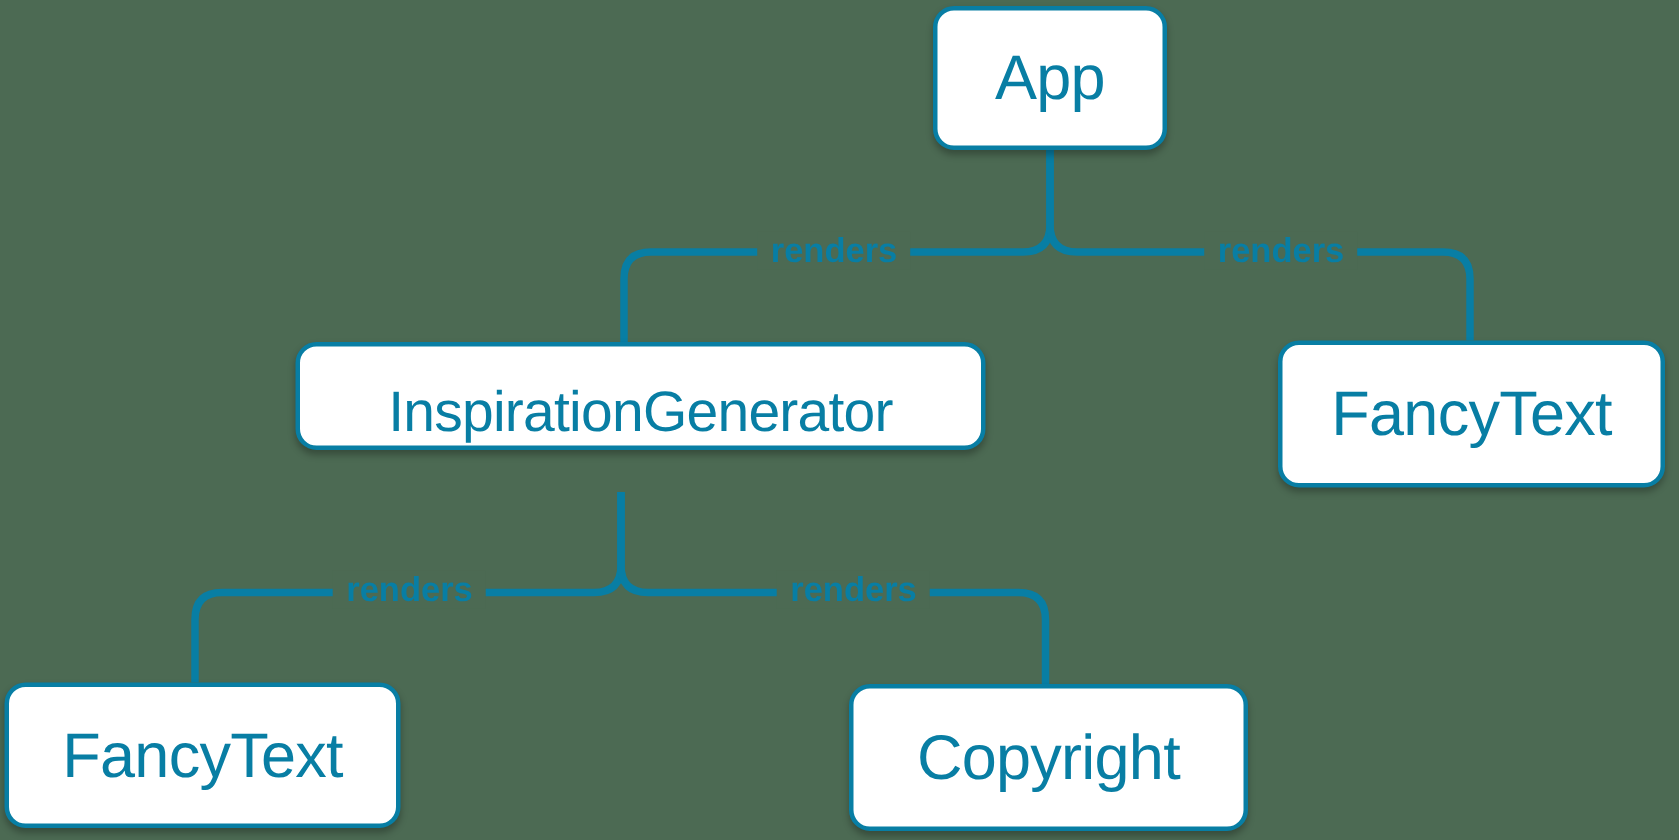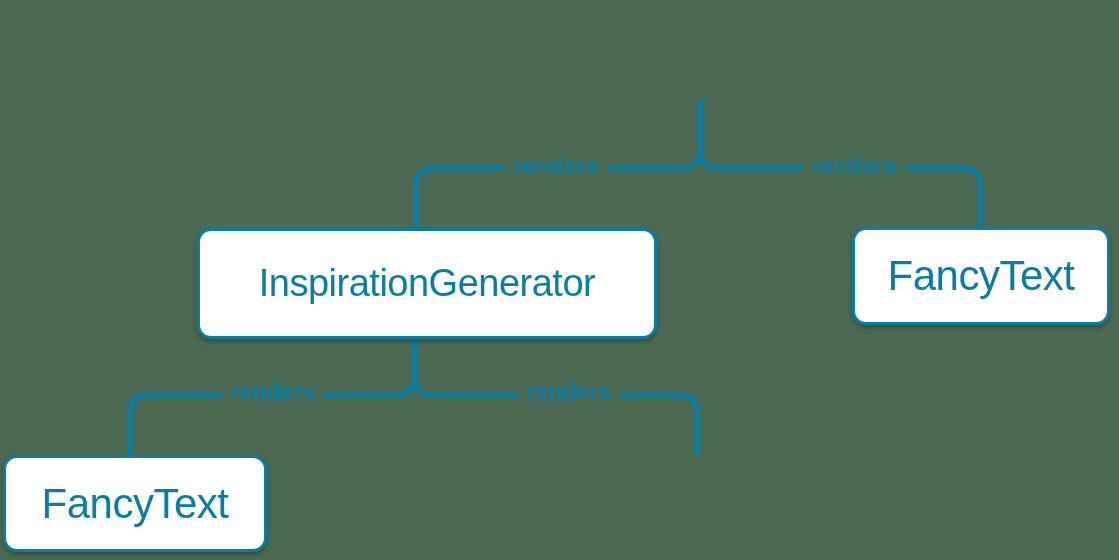--- a/index.html
+++ b/index.html
@@ -54,33 +54,39 @@
 
 <div class="stage">
 
   <svg class="edges" viewBox="0 0 1119 560" aria-hidden="true">
     <path d="M 700 100 L 700 150 Q 700 168 682 168 L 434 168 Q 416 168 416 186 L 416 228"></path>
     <path d="M 700 100 L 700 150 Q 700 168 718 168 L 962 168 Q 980 168 980 186 L 980 227"></path>
     <path d="M 414 328 L 414 377 Q 414 395 396 395 L 148 395 Q 130 395 130 413 L 130 455"></path>
     <path d="M 414 328 L 414 377 Q 414 395 432 395 L 679 395 Q 697 395 697 413 L 697 456"></path>
   </svg>
 
+  <div class="node" style="left:622px;top:4px;width:156px;height:96px;">
+    <span>App</span>
+  </div>
 
-  <div class="node node--wide" style="left:197px;top:228px;width:460px;height:111px;">
+  <div class="node node--wide" style="left:197px;top:228px;width:460px;height:72px;align-items:flex-end;">
     <span>InspirationGenerator</span>
   </div>
 
   <div class="node" style="left:852px;top:227px;width:258px;height:98px;">
     <span>FancyText</span>
   </div>
 
   <div class="node" style="left:3px;top:455px;width:264px;height:97px;">
     <span>FancyText</span>
   </div>
 
+  <div class="node" style="left:566px;top:456px;width:266px;height:98px;">
+    <span>Copyright</span>
+  </div>
 
   <span class="edge-label" style="left:556px;top:167px;">renders</span>
 
   <span class="edge-label" style="left:854px;top:167px;">renders</span>
 
   <span class="edge-label" style="left:273px;top:393px;">renders</span>
 
   <span class="edge-label" style="left:569px;top:393px;">renders</span>
 
 </div>

